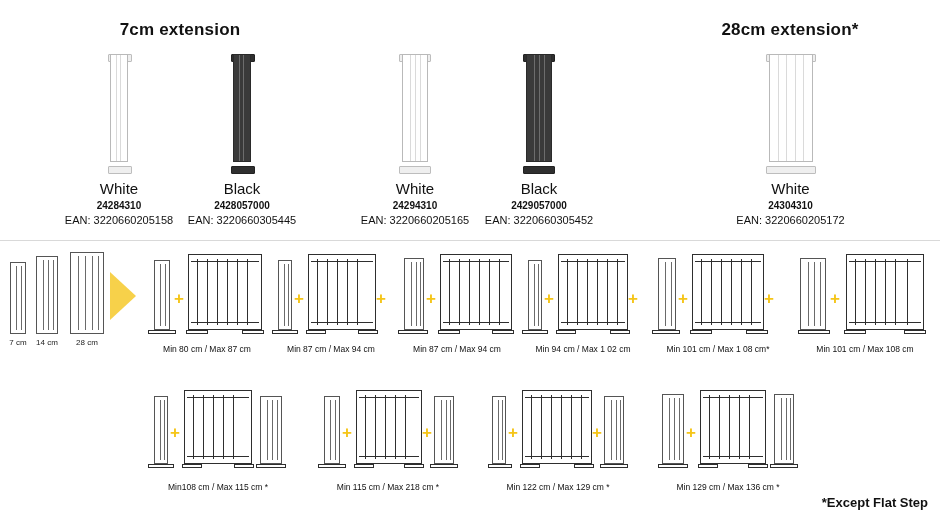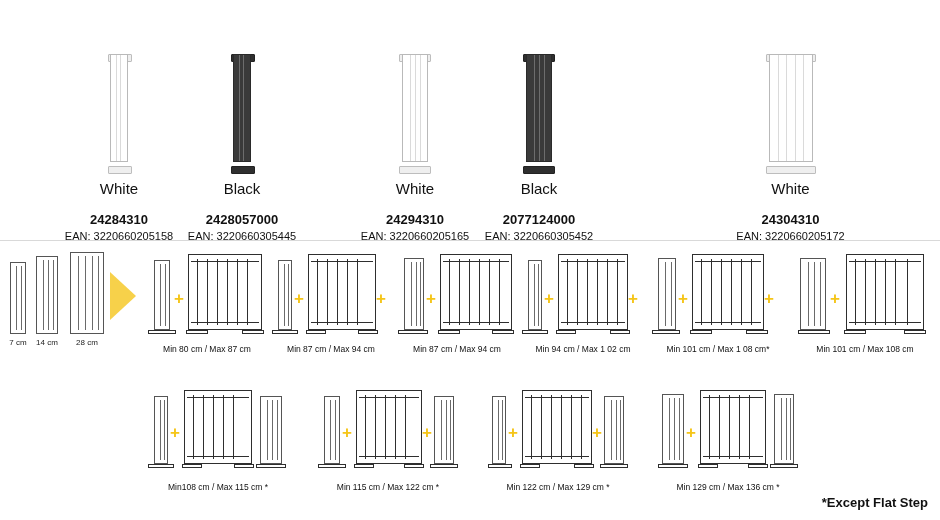--- a/index.html
+++ b/index.html
@@ -17,21 +17,21 @@
   .top{position:relative;height:240px;}
   .grp-title{
     position:absolute;
     font-weight:bold;
     font-size:17px;
     text-align:center;
     letter-spacing:.2px;
   }
   .ext-col{position:absolute;text-align:center;}
   .ext-name{font-size:15px;margin-top:6px;}
-  .ext-code{font-size:13px;font-weight:bold;margin-top:15px;}
+  .ext-code{font-size:10px;font-weight:bold;margin-top:3px;}
   .ext-ean{font-size:11px;margin-top:3px;color:#111;}
 
   
   .bar{position:relative;margin:0 auto;}
   .barw{background:#ffffff;border:1px solid #b9b9b9;}
   .barb{background:#3a3a3a;border:1px solid #2a2a2a;}
   .barw .slat{position:absolute;top:0;bottom:0;width:1px;background:#dadada;}
   .barb .slat{position:absolute;top:0;bottom:0;width:1px;background:#6d6d6d;}
   .endcap{position:absolute;height:6px;border-radius:1px;}
   .endw{background:#efefef;border:1px solid #bdbdbd;}
@@ -75,22 +75,24 @@
     font-weight:bold;font-size:13px;color:#111;
   }
 </style>
 </head>
 <body>
 
 <div class="page">
 
   <div class="top">
 
-
-
+    <div class="grp-title" style="left:60px;top:20px;width:240px;">7cm extension</div>
+
+
+    <div class="grp-title" style="left:675px;top:20px;width:230px;">28cm extension*</div>
 
     <div class="ext-col" style="left:60px;top:48px;width:118px;">
       <div style="height:120px;position:relative;">
         <div class="endw endcap" style="left:48px;width:22px;top:0;"></div>
         <div class="barw bar" style="width:16px;height:106px;margin-top:6px;">
           <div class="slat" style="left:5px;"></div>
           <div class="slat" style="left:9px;"></div>
         </div>
         <div class="endw endcap" style="left:48px;width:22px;top:112px;"></div>
       </div>
@@ -132,21 +134,21 @@
       <div style="height:120px;position:relative;">
         <div class="endb endcap" style="left:45px;width:30px;top:0;"></div>
         <div class="barb bar" style="width:24px;height:106px;margin-top:6px;">
           <div class="slat" style="left:7px;"></div>
           <div class="slat" style="left:12px;"></div>
           <div class="slat" style="left:17px;"></div>
         </div>
         <div class="endb endcap" style="left:45px;width:30px;top:112px;"></div>
       </div>
       <div class="ext-name">Black</div>
-      <div class="ext-code">2077124000</div>
+      <div class="ext-code">2429057000</div>
       <div class="ext-ean">EAN: 3220660305452</div>
     </div>
 
     <div class="ext-col" style="left:728px;top:48px;width:125px;">
       <div style="height:120px;position:relative;">
         <div class="endw endcap" style="left:38px;width:48px;top:0;"></div>
         <div class="barw bar" style="width:42px;height:106px;margin-top:6px;">
           <div class="slat" style="left:8px;"></div>
           <div class="slat" style="left:16px;"></div>
           <div class="slat" style="left:25px;"></div>
@@ -369,21 +371,21 @@
     </div>
     <div class="foot" style="left:36px;top:76px;width:20px;"></div>
     <div class="foot" style="left:86px;top:76px;width:20px;"></div>
     <div class="plus" style="left:104px;top:36px;">+</div>
     <div class="panel" style="left:116px;top:8px;width:20px;height:68px;">
       <div class="bar-v" style="left:6px;"></div>
         <div class="bar-v" style="left:11px;"></div>
         <div class="bar-v" style="left:15px;"></div>
     </div>
     <div class="foot" style="left:112px;top:76px;width:28px;"></div>
-    <div class="rng" style="bottom:8px;">Min 115 cm / Max 122 cm    *</div>
+    <div class="rng" style="bottom:8px;">Min 115 cm / Max 218 cm    *</div>
   </div>
 
   <div class="combo" style="left:488px;top:388px;width:140px;height:112px;">
     <div class="panel" style="left:4px;top:8px;width:14px;height:68px;">
       <div class="bar-v" style="left:5px;"></div>
         <div class="bar-v" style="left:9px;"></div>
     </div>
     <div class="foot" style="left:0px;top:76px;width:24px;"></div>
     <div class="plus" style="left:20px;top:36px;">+</div>
     <div class="gate" style="left:34px;top:2px;width:70px;height:74px;">

